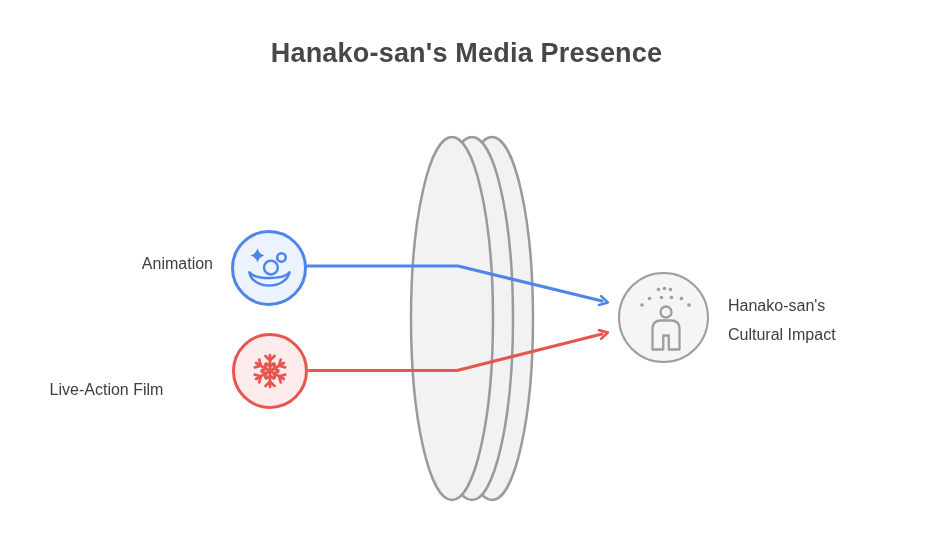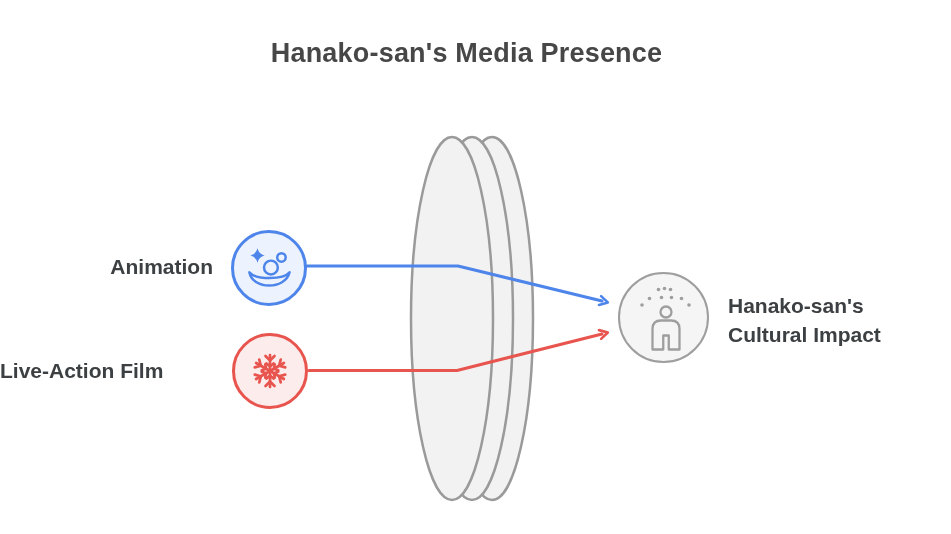--- a/index.html
+++ b/index.html
@@ -18,26 +18,25 @@
     left: 0; top: 38px; width: 933px;
     text-align: center;
     font-size: 27px;
     font-weight: 700;
     color: var(--title-color, #474747);
     letter-spacing: 0.2px;
   }
 
   .label {
     position: absolute;
-    font-size: 21px;
+    font-size: 16px;
     color: var(--label-color, #3c4043);
-    font-weight: bold;
   }
   .label-animation   { left: 0; top: 255px; width: 213px; text-align: right; }
-  .label-live-action { left: 0; top: 359px; width: 213px; text-align: left; }
+  .label-live-action { left: 0; top: 381px; width: 213px; text-align: center; }
   .label-target {
     left: 728px; top: 291px;
     line-height: 29px;
     white-space: pre-line;
     text-align: left;
   }
 
   .node {
     position: absolute;
     border-radius: 50%;

